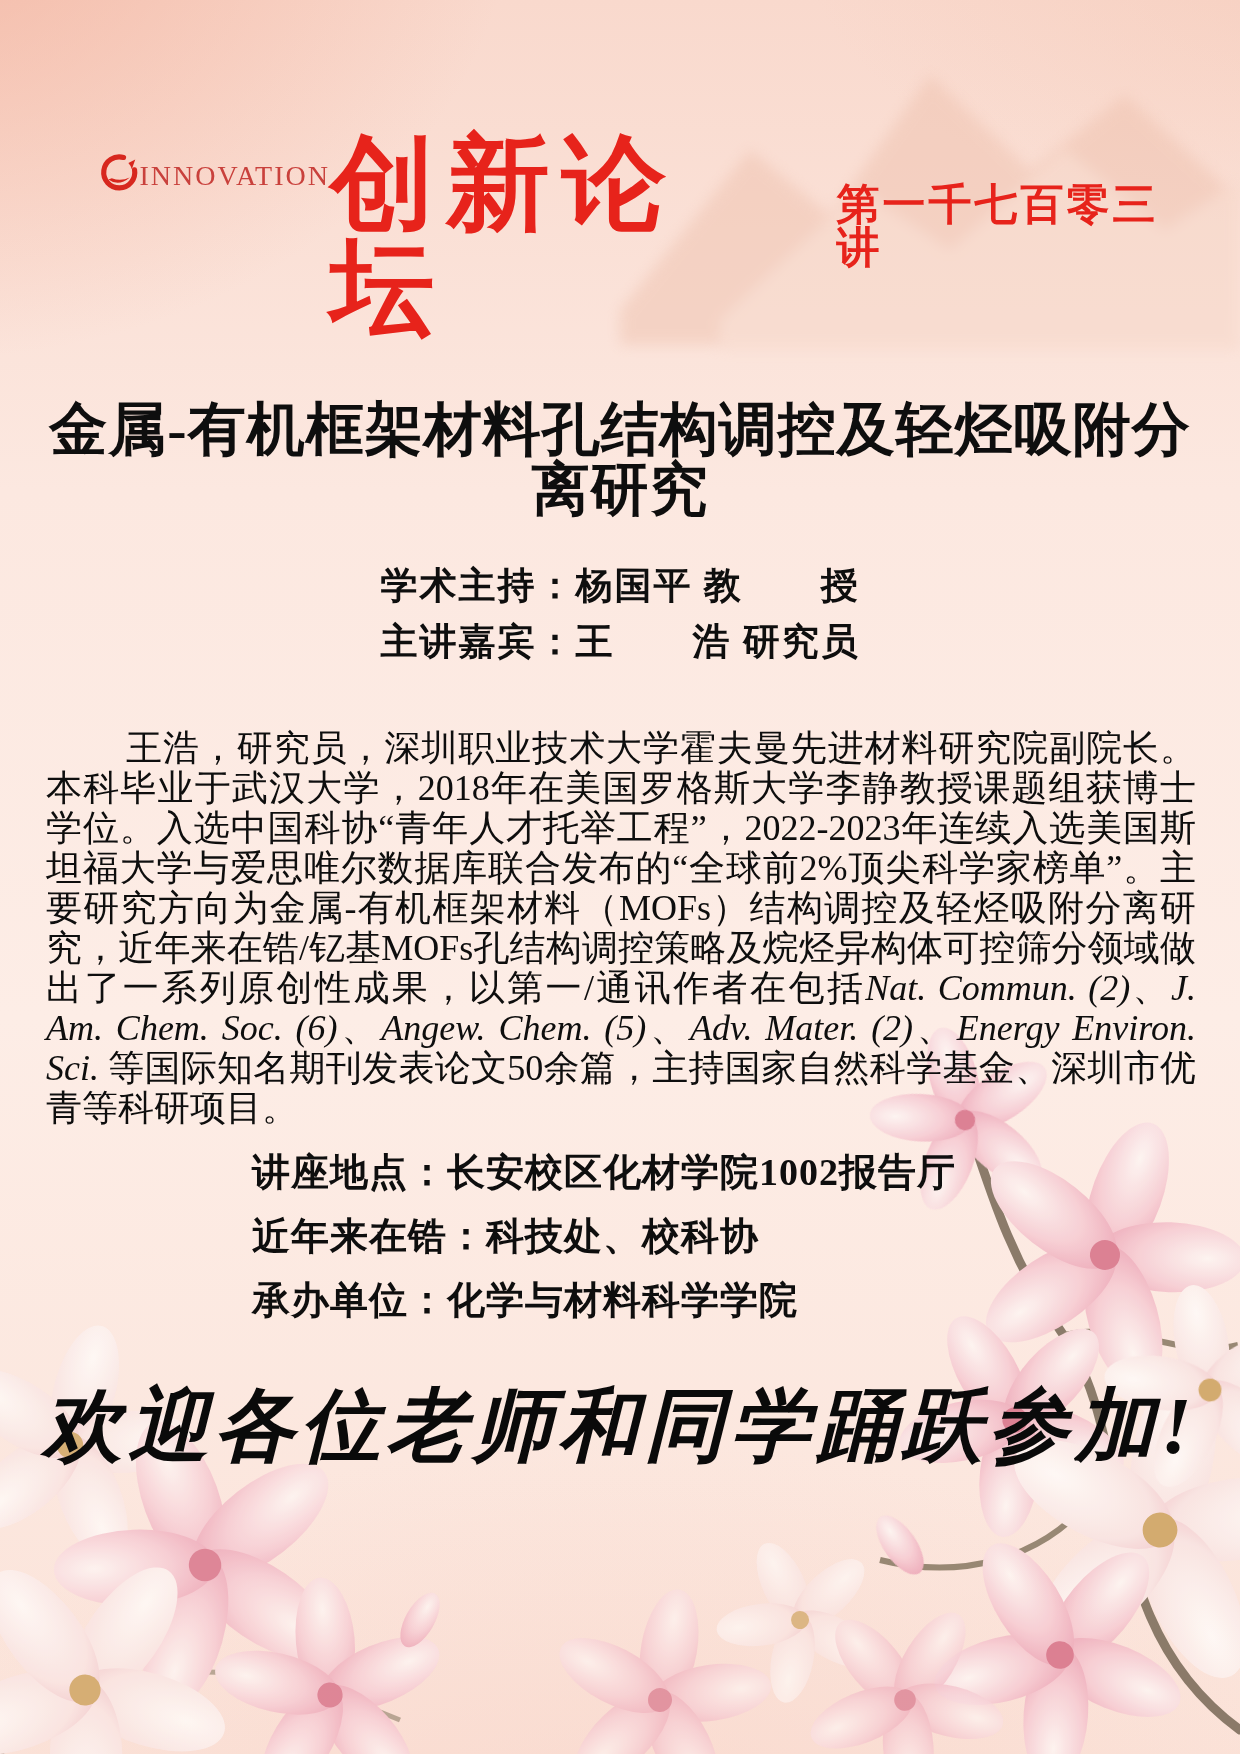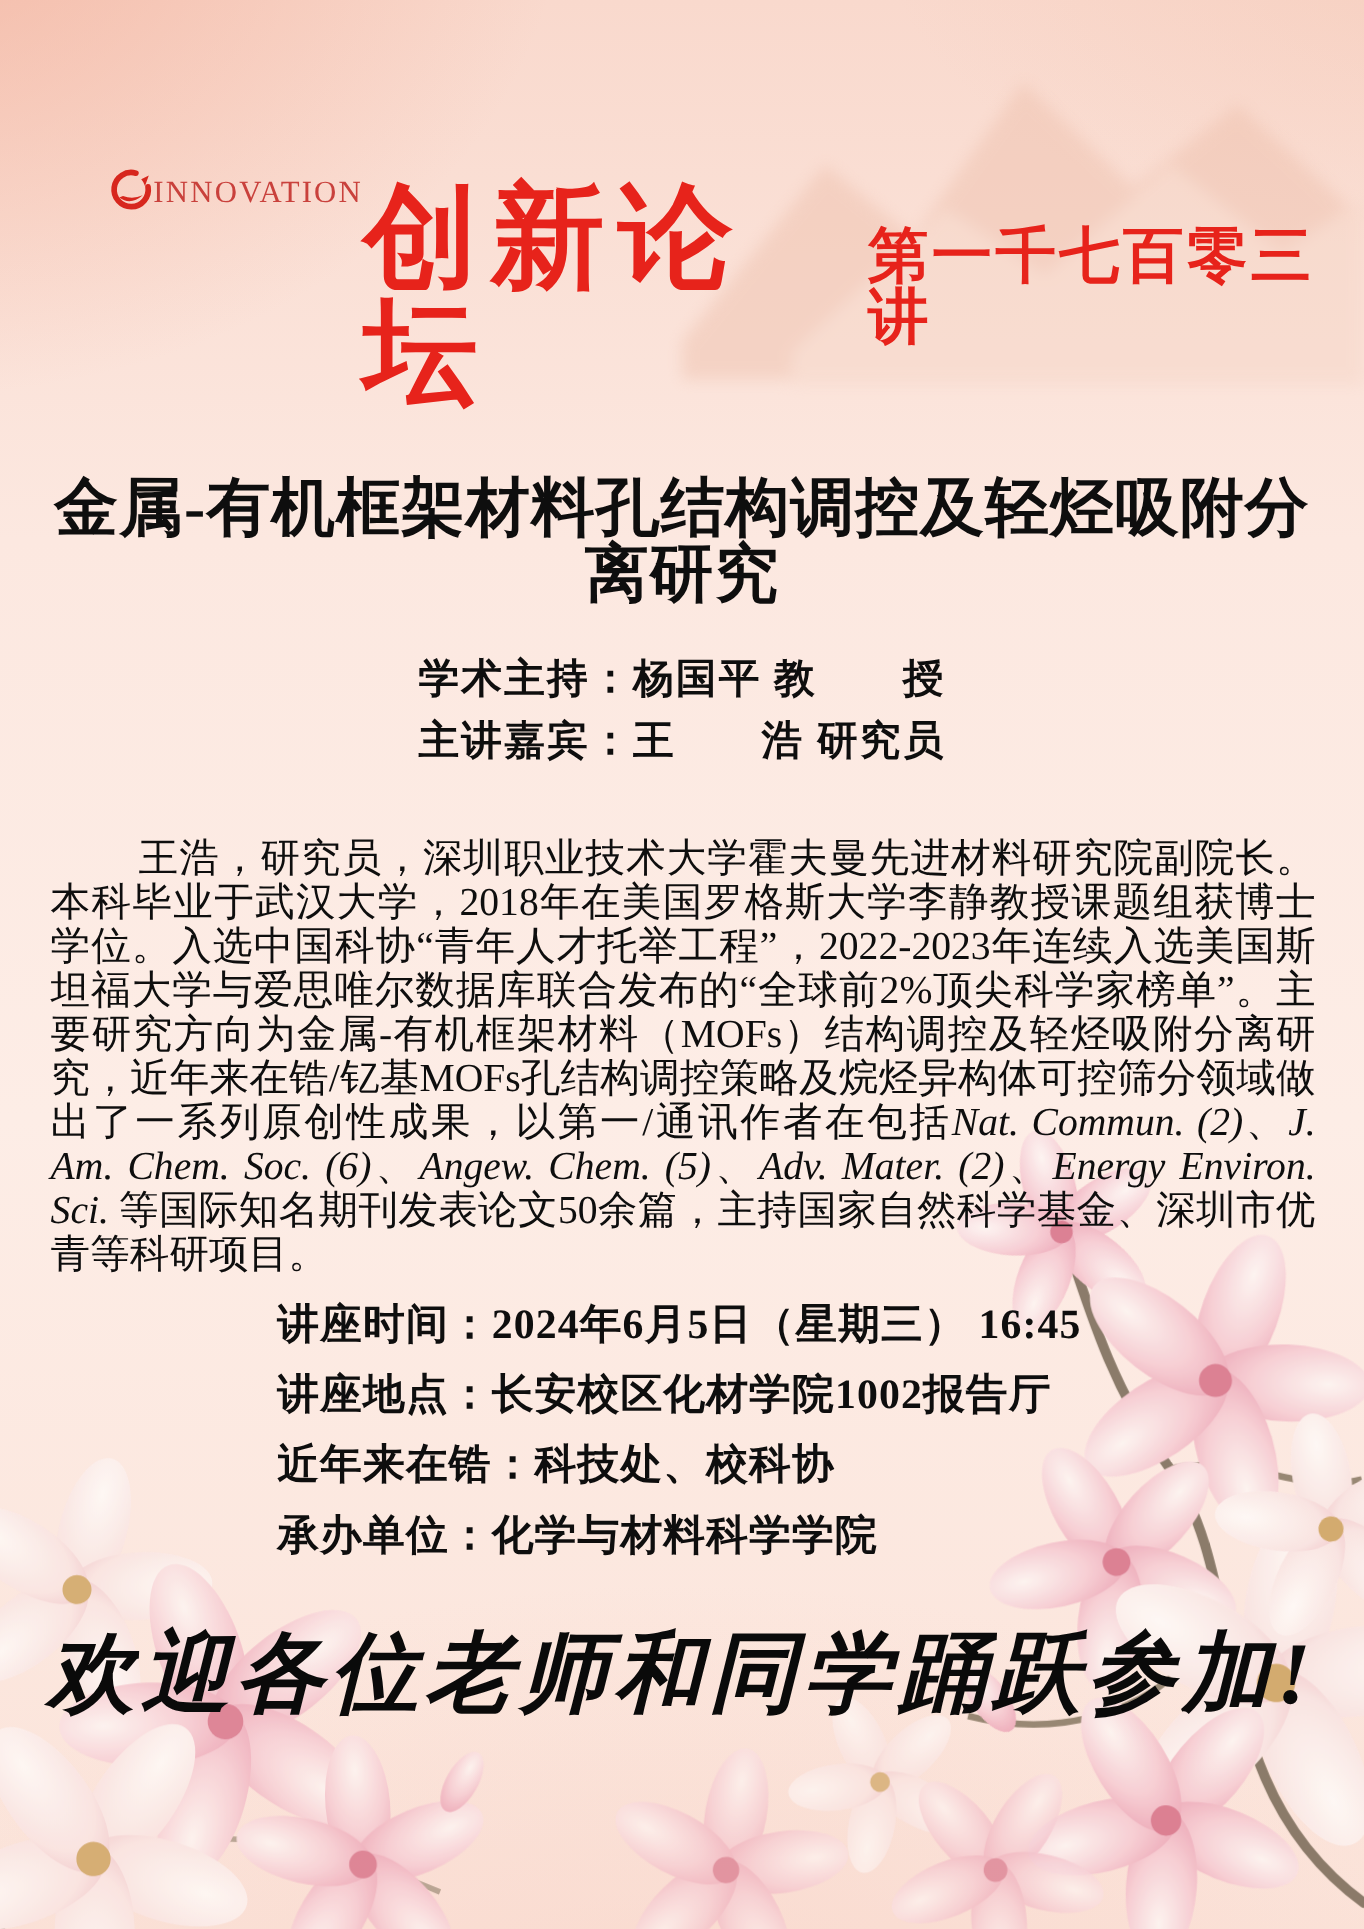--- a/index.html
+++ b/index.html
@@ -21,26 +21,26 @@
 
   .header{display:flex;align-items:flex-start;padding:108px 40px 0 98px;}
   .logo{display:flex;flex-direction:row;align-items:center;width:232px;flex-shrink:0;}
   .logo-mark{width:132px;height:132px;}
   .logo-word{
     margin-top:4px;font-size:28px;letter-spacing:2px;color:#c9413c;
     font-family:"Liberation Serif","DejaVu Serif",serif;font-weight:400;
   }
   .titles{flex:1;display:flex;align-items:baseline;justify-content:center;margin-top:24px;}
   .forum-title{
-    font-family:Liberation Sans, sans-serif;
-    font-size:104px;font-weight:bold;color:#e7231b;letter-spacing:12px;line-height:1;margin-top:32px;
+    font-family:Liberation Serif, serif;
+    font-size:104px;font-weight:bold;color:#e7231b;letter-spacing:12px;line-height:1;
   }
   .lecture-no{
     font-family:"Liberation Sans","DejaVu Sans",sans-serif;
-    font-size:55px;font-weight:bold;color:#e7231b;letter-spacing:3px;margin-left:48px;line-height:1;
+    font-size:43px;font-weight:bold;color:#e7231b;letter-spacing:3px;margin-left:48px;line-height:1;
   }
 
   .main-title{
     margin:60px 30px 0;text-align:center;
     font-size:58px;font-weight:bold;letter-spacing:1px;line-height:60px;
   }
   .people{margin-top:38px;text-align:center;}
   .person-line{font-size:37px;font-weight:bold;line-height:56px;letter-spacing:2px;}
 
   .bio{
@@ -156,21 +156,20 @@
     <h1 class="main-title">金属-有机框架材料孔结构调控及轻烃吸附分离研究</h1>
 
     <div class="people">
       <div class="person-line">学术主持：杨国平 教　　授</div>
       <div class="person-line">主讲嘉宾：王　　浩 研究员</div>
     </div>
 
     <p class="bio"><span>王浩，研究员，深圳职业技术大学霍夫曼先进材料研究院副院长。本科毕业于武汉大学，2018年在美国罗格斯大学李静教授课题组获博士学位。入选中国科协“青年人才托举工程”，2022-2023年连续入选美国斯坦福大学与爱思唯尔数据库联合发布的“全球前2%顶尖科学家榜单”。主要研究方向为金属-有机框架材料（MOFs）结构调控及轻烃吸附分离研究，近年来在锆/钇基MOFs孔结构调控策略及烷烃异构体可控筛分领域做出了一系列原创性成果，以第一/通讯作者在包括</span><i>Nat. Commun. (2)</i><span>、</span><i>J. Am. Chem. Soc. (6)</i><span>、</span><i>Angew. Chem. (5)</i><span>、</span><i>Adv. Mater. (2)</i><span>、</span><i>Energy Environ. Sci.</i><span> 等国际知名期刊发表论文50余篇，主持国家自然科学基金、深圳市优青等科研项目。</span></p>
 
     <div class="details">
-      <div class="detail-line">讲座时间：2024年6月5日（星期三）  16:45</div>
       <div class="detail-line">讲座地点：长安校区化材学院1002报告厅</div>
       <div class="detail-line">近年来在锆：科技处、校科协</div>
       <div class="detail-line">承办单位：化学与材料科学学院</div>
     </div>
 
     <div class="welcome">欢迎各位老师和同学踊跃参加!</div>
 
   </div>
 </div>
 

